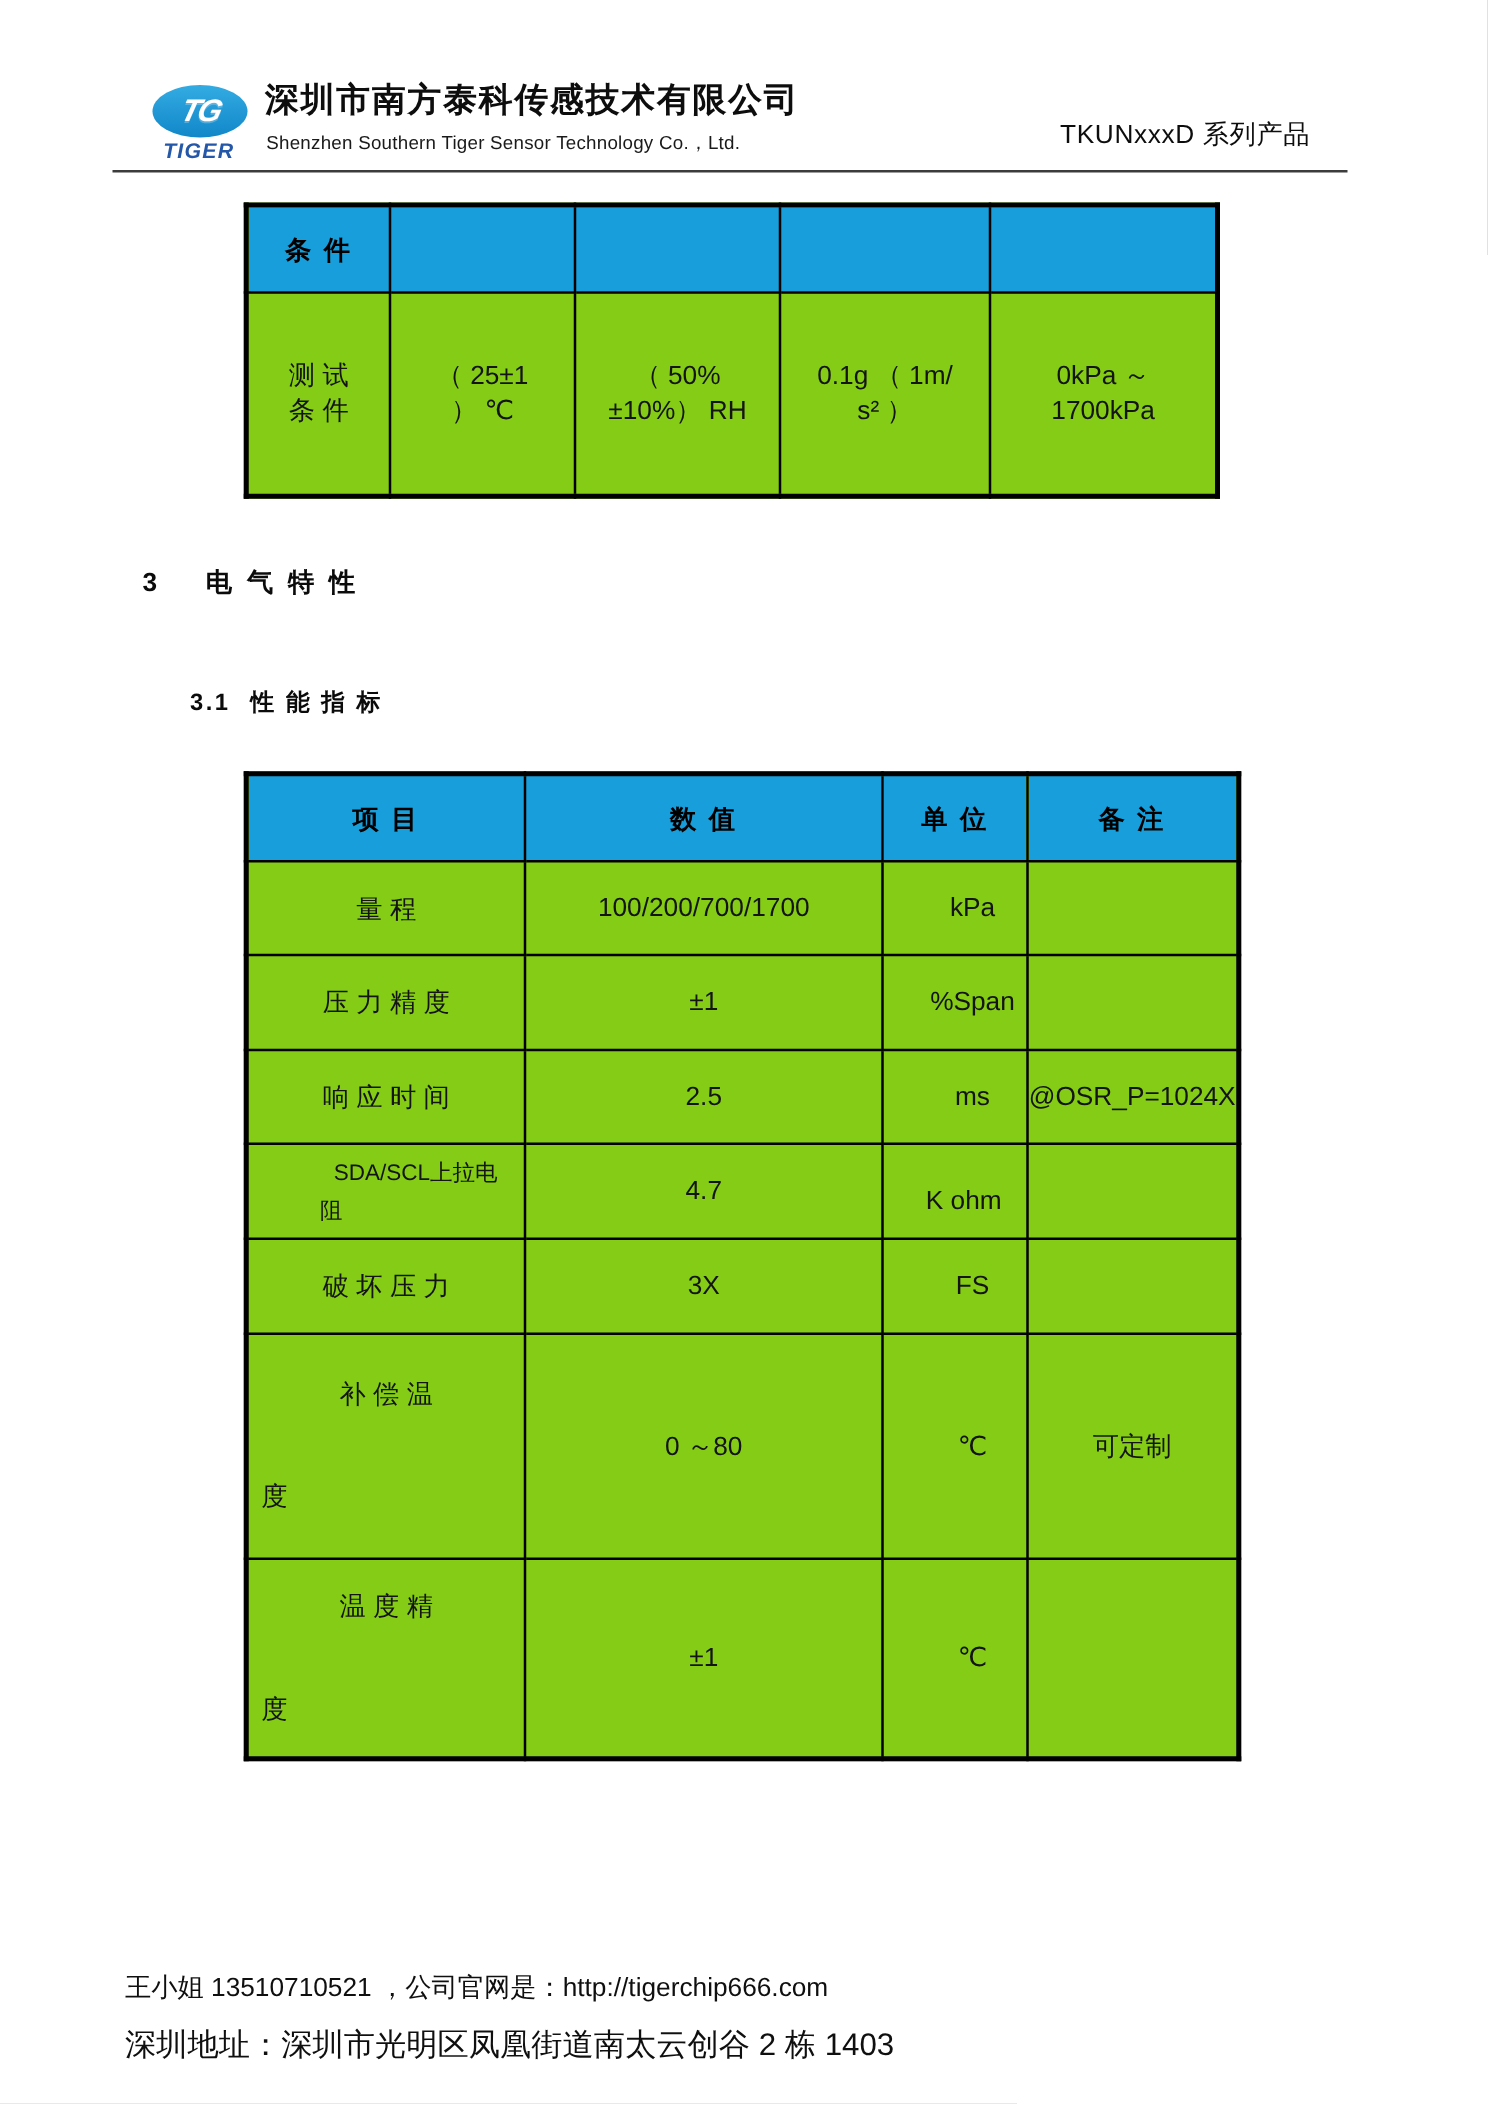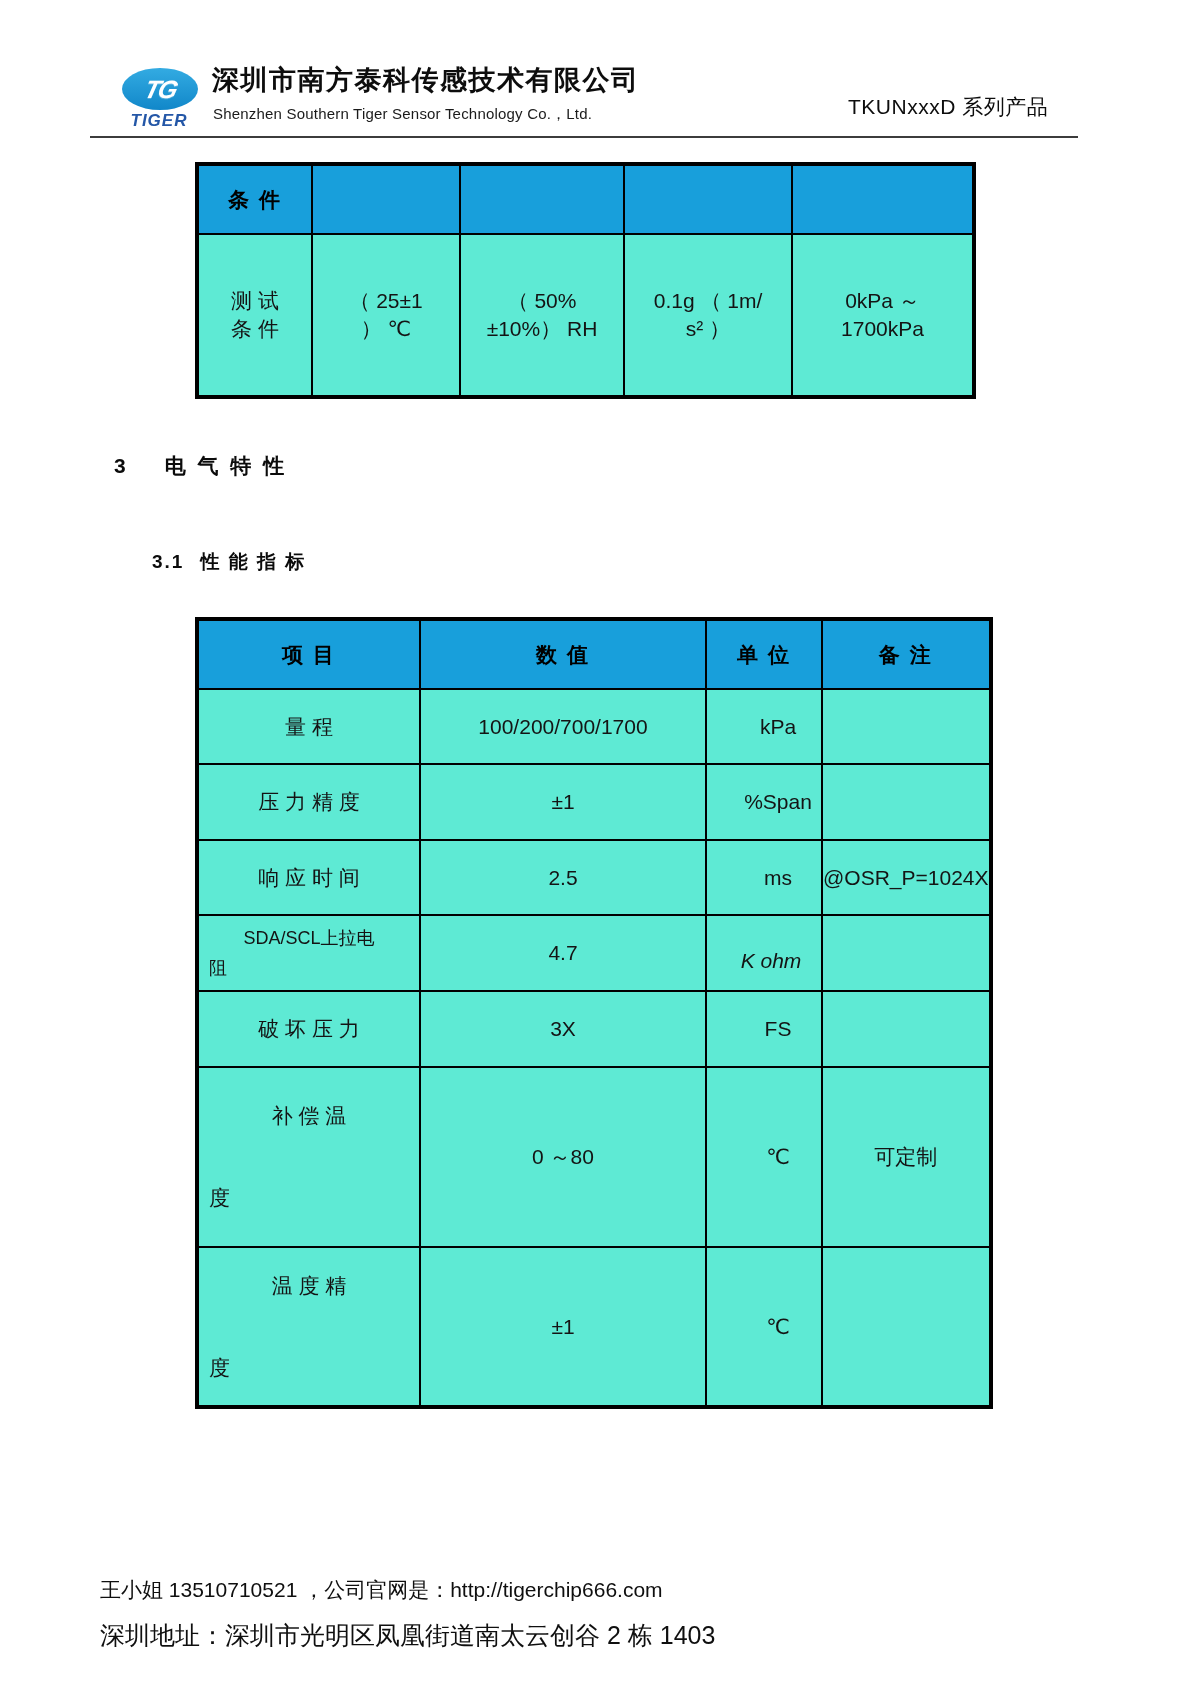--- a/index.html
+++ b/index.html
@@ -33,40 +33,40 @@
   }
   .product-series {
     position:absolute; left:848px; top:93px; width:240px;
     font-size:21px; color:#0d0d0d; text-align:left; letter-spacing:.5px;
   }
   .header-rule { position:absolute; left:90px; top:136px; width:988px; height:2px; background:#3c3c3c; }
 
   
   table.sheet {
     border-collapse:collapse; table-layout:fixed;
-    border:4px solid #000; background:#5eead4;
+    border:4px solid #000; background:#84cc16;
   }
   table.sheet td { border:2px solid #000; text-align:center; vertical-align:middle;
     font-size:21px; color:#141414; overflow:hidden; }
   tr.blue td { background:#189FDB; font-weight:700; color:#000; letter-spacing:2px; }
 
   .tbl-cond { position:absolute; left:195px; top:162px; }
   .tbl-spec { position:absolute; left:195px; top:617px; }
 
   .twolines { display:flex; flex-direction:column; }
   .twolines > div { line-height:28px; }
 
   
   .lblwrap { display:flex; flex-direction:column; justify-content:center; height:100%; }
   .lblwrap .line1 { text-align:center; line-height:30px; }
   .lblwrap .line2 { text-align:left; padding-left:10px; line-height:30px; }
   .gap-big { gap:52px; }
-  .sda { font-size:18px; }
+  .sda { font-size:18px;padding-left:47px; }
   td.unit { text-align:left; padding-left:28px; }
-  td.unit-top { text-align:left; padding-left:14px; vertical-align:top; padding-top:16px; font-size:16px;font-style:italic; }
+  td.unit-top { text-align:left; padding-left:14px; vertical-align:top; padding-top:16px; font-size:16px; }
   td.u-sm { font-size:16px; }
   .v-sm { font-size:17px; }
   .v-md { font-size:19px; }
   td.r-sm { font-size:15px; }
   td.r-md { font-size:16px;margin-top:16px; }
 
   
   .sec-head { position:absolute; left:114px; top:452px; font-size:21px; font-weight:700; color:#0b0b0b; letter-spacing:3px; }
   .sec-head .ttl { margin-left:36px; }
   .sub-head { position:absolute; left:152px; top:549px; font-size:19px; font-weight:700; color:#0b0b0b; letter-spacing:2px; }

